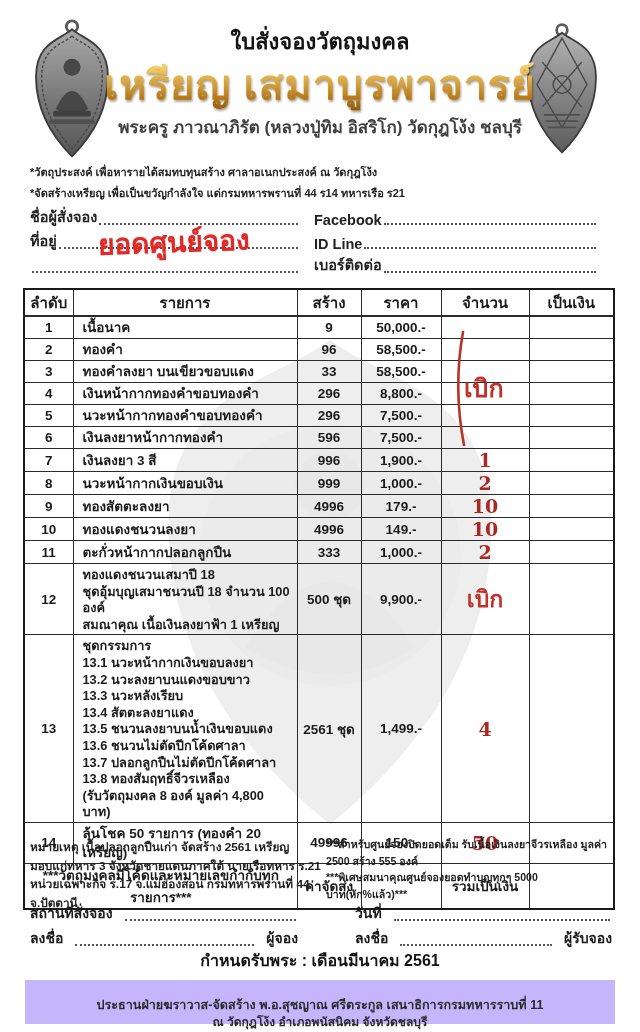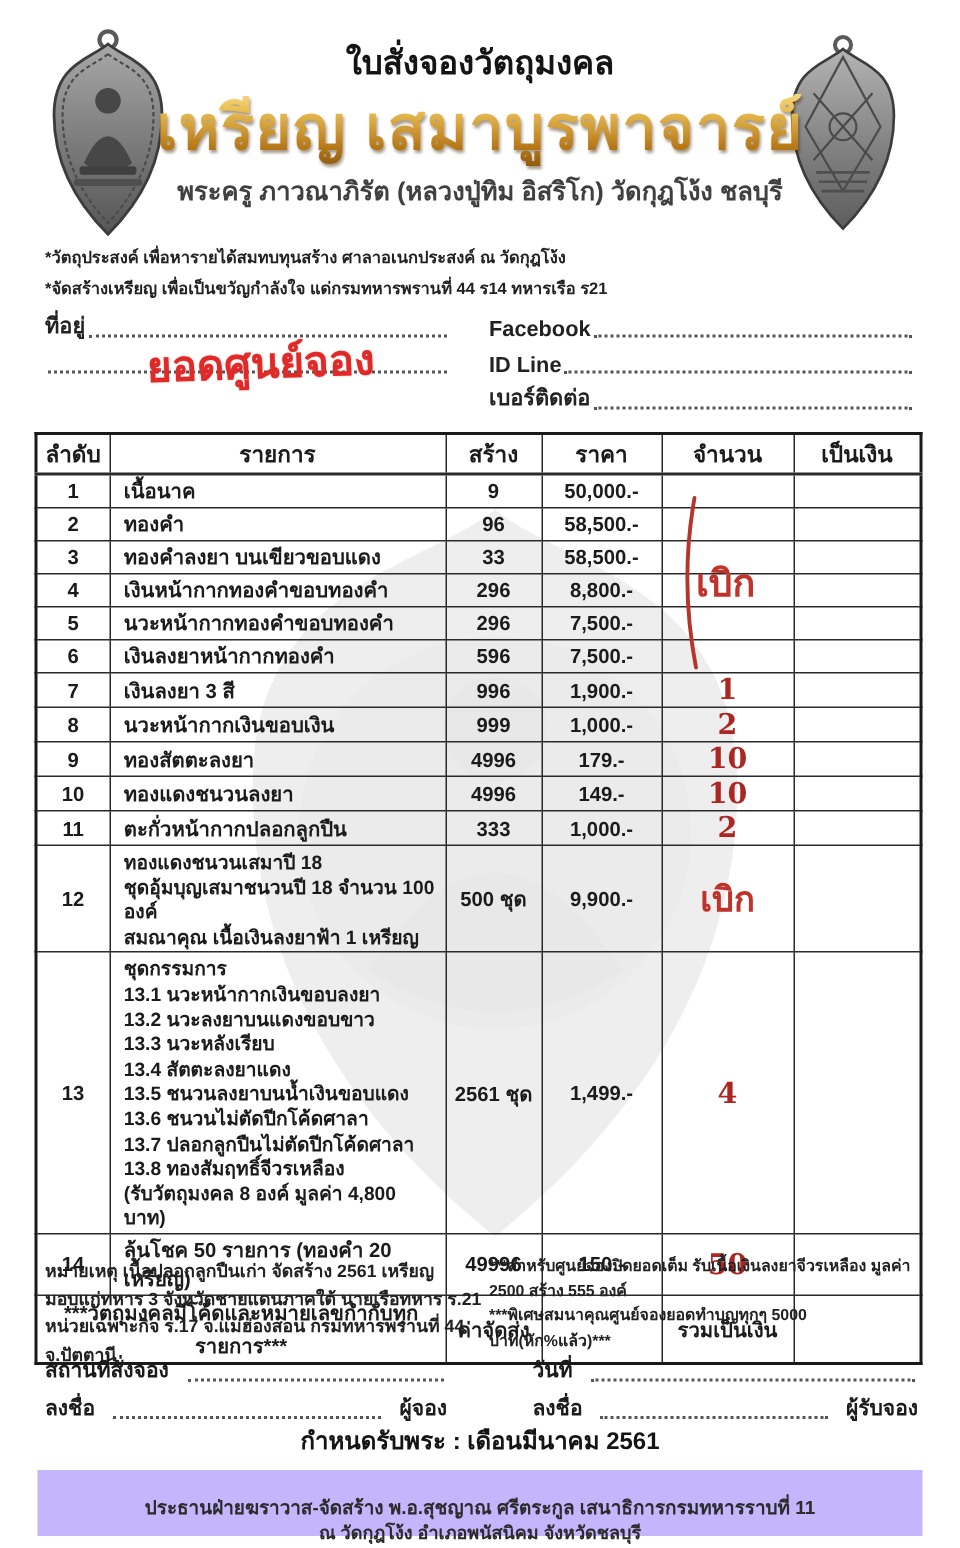--- a/index.html
+++ b/index.html
@@ -24,21 +24,21 @@
   .amulet.left { left:24px; top:18px; width:96px; height:142px; }
   .amulet.right { left:514px; top:22px; width:96px; height:134px; }
 
   
   .purpose { position:absolute; left:30px; top:162px; width:470px;
     font-size:11px; font-weight:600; line-height:21px; color:#222; }
 
   
   .contact { position:absolute; top:204px; left:30px; width:582px; font-size:14.5px; }
   .contact .col-l { position:absolute; left:0; top:0; width:268px; }
-  .contact .col-r { position:absolute; left:296px; top:0; width:282px; }
+  .contact .col-r { position:absolute; left:284px; top:0; width:282px; }
   .field { display:flex; align-items:flex-end; height:24px; font-weight:700; color:#222; }
   .field .dots { flex:1; border-bottom:2px dotted #555; margin:0 0 3px 2px; height:14px; }
   .stamp { position:absolute; left:68px; top:16px; transform:rotate(-2deg);
     font-size:28px; font-weight:800; color:#e02a28; letter-spacing:0;
     text-shadow:0 0 1px rgba(224,42,40,.55); white-space:nowrap; }
 
   
   .watermark { position:absolute; left:135px; top:332px; width:390px; height:500px;
     opacity:.16; pointer-events:none; }
 
@@ -135,20 +135,24 @@
   <div class="subtitle">พระครู ภาวณาภิรัต (หลวงปู่ทิม อิสริโก) วัดกุฎโง้ง ชลบุรี</div>
 
   <div class="purpose">
     <div>*วัตถุประสงค์ เพื่อหารายได้สมทบทุนสร้าง ศาลาอเนกประสงค์ ณ วัดกุฎโง้ง</div>
     <div>*จัดสร้างเหรียญ เพื่อเป็นขวัญกำลังใจ แด่กรมทหารพรานที่ 44 ร14 ทหารเรือ ร21</div>
   </div>
 
   <div class="contact">
     <div class="col-l">
       <div class="field">
+        <span>ชื่อผู้สั่งจอง</span>
+          <span class="dots"></span>
+      </div>
+      <div class="field">
         <span>ที่อยู่</span>
           <span class="dots"></span>
       </div>
       <div class="field">
         <span class="dots"></span>
       </div>
       <div class="stamp">ยอดศูนย์จอง</div>
     </div>
     <div class="col-r">
       <div class="field">

